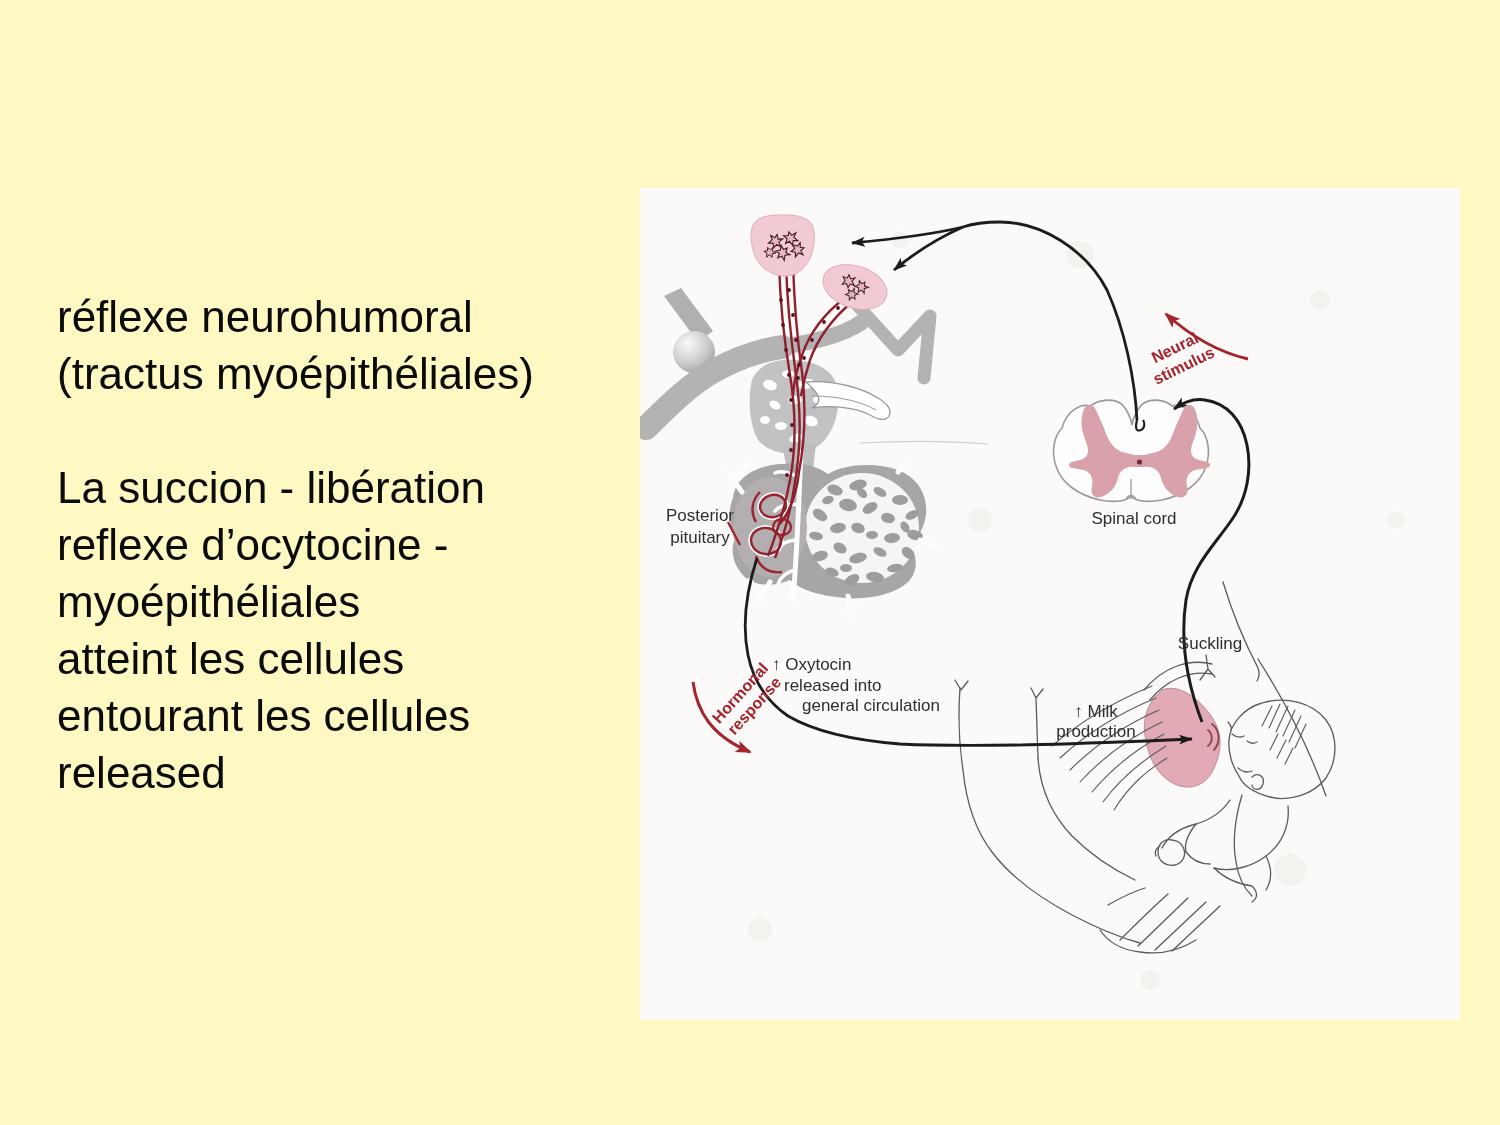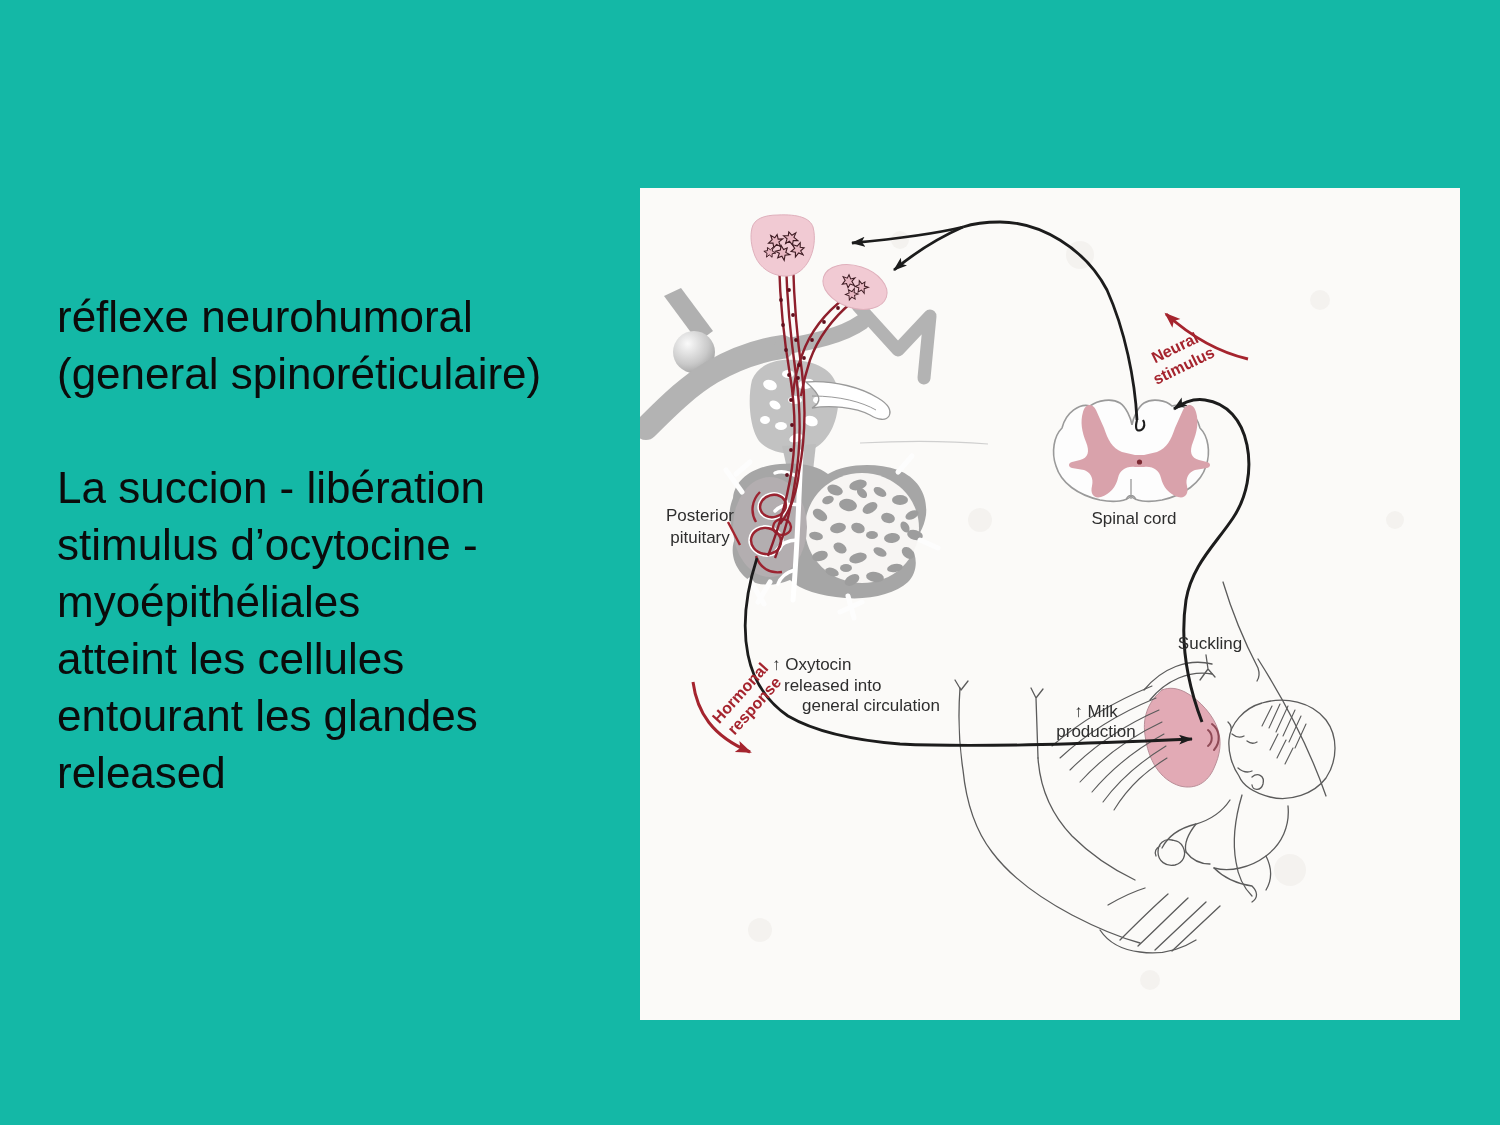--- a/index.html
+++ b/index.html
@@ -6,48 +6,48 @@
     --accent-red:#a5242e;
     --tract-red:#8e1f2c;
     --pink:#f1cad3;
     --butterfly:#d9a2ab;
     --breast:#e2aab5;
     --gray:#b3b3b3;
     --ink:#1c1c1c;
   }
   html,body{margin:0;padding:0;background:#ffffff;}
   .slide{
-    position:relative;width:1500px;height:1125px;background:#14b8a6;overflow:hidden;
+    position:relative;width:1500px;height:1125px;background:#fef9c3;overflow:hidden;
     font-family:"Liberation Sans", sans-serif;
   }
   .text-block{
     position:absolute;left:57px;top:288px;width:580px;
     font-size:44px;line-height:57px;color:#0b0b0b;
   }
   .text-block .line{height:57px;white-space:nowrap;}
   .figure{position:absolute;left:640px;top:188px;width:820px;height:832px;background:#fbfaf8;}
   .figure svg{display:block;}
   text{font-family:"Liberation Sans", sans-serif;}
   .lbl{font-size:17px;fill:#2e2e2e;}
   .lbl-red{font-size:16px;fill:var(--accent-red);font-weight:bold;}
 </style>
 </head>
 <body>
 
 <div class="slide">
 
   <div class="text-block">
     <div class="line">réflexe neurohumoral</div>
-    <div class="line">(general spinoréticulaire)</div>
+    <div class="line">(tractus myoépithéliales)</div>
     <div class="line"></div>
     <div class="line">La succion - libération</div>
-    <div class="line">stimulus d’ocytocine -</div>
+    <div class="line">reflexe d’ocytocine -</div>
     <div class="line">myoépithéliales</div>
     <div class="line">atteint les cellules</div>
-    <div class="line">entourant les glandes</div>
+    <div class="line">entourant les cellules</div>
     <div class="line">released</div>
   </div>
 
   <div class="figure">
   <svg width="820" height="832" viewBox="640 188 820 832" xmlns="http://www.w3.org/2000/svg">
     <defs>
       <radialGradient id="sphereGrad" cx="0.35" cy="0.3" r="0.9">
         <stop offset="0" stop-color="#fafafa"></stop>
         <stop offset="0.55" stop-color="#c9c9c9"></stop>
         <stop offset="1" stop-color="#8f8f8f"></stop>

